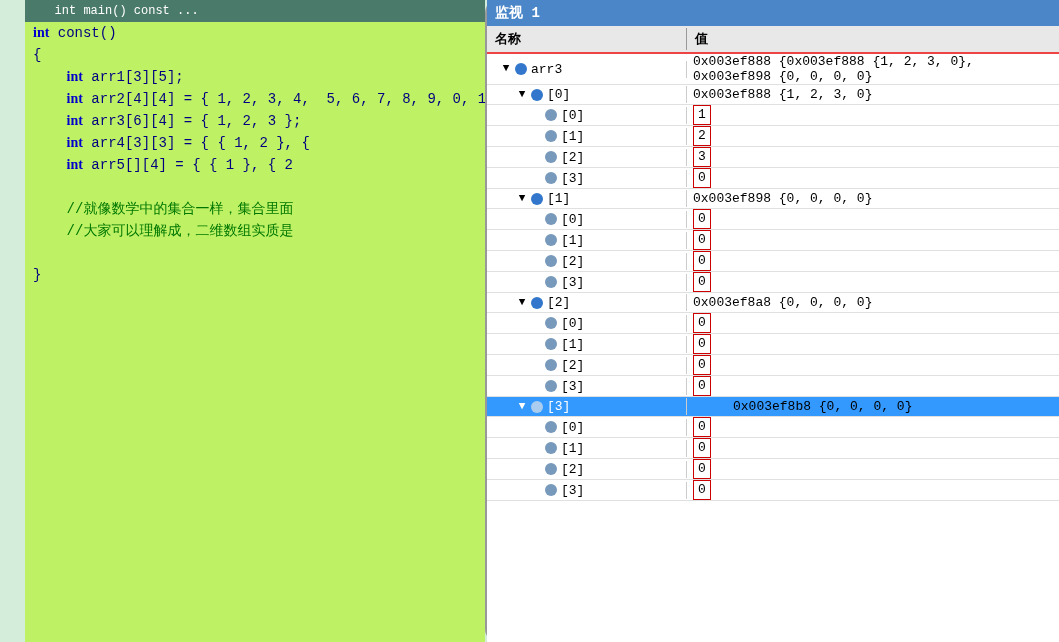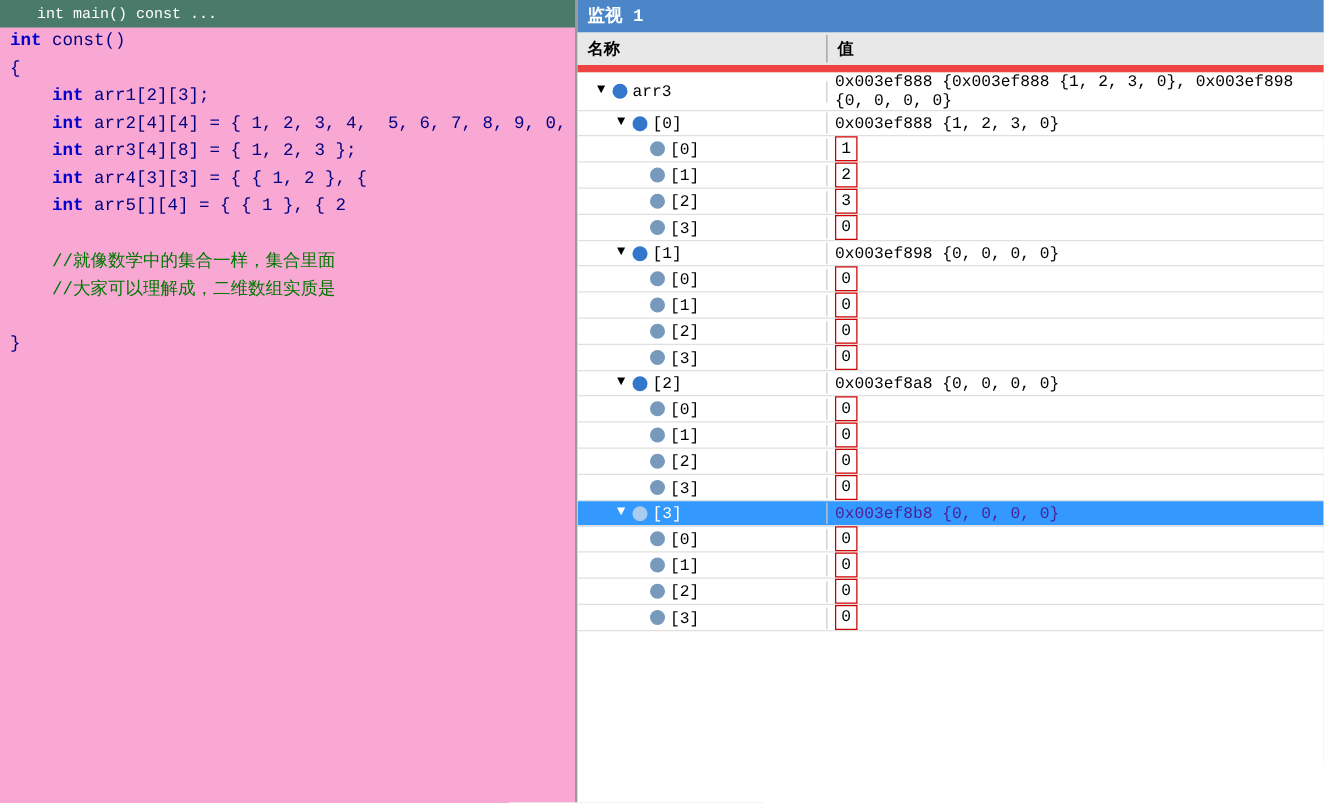--- a/index.html
+++ b/index.html
@@ -8,27 +8,28 @@
       font-size: 14px;
       background: #d4edda;
       display: flex;
       width: 1059px;
       height: 642px;
       overflow: hidden;
     }
 
     
     #code-panel {
-      background: #f9a8d4;
+      background: #bef264;
       width: 460px;
       min-width: 460px;
       height: 100%;
       padding: 0;
       overflow: hidden;
       position: relative;
+      margin-left: 25px;
     }
 
     .code-line {
       display: flex;
       align-items: center;
       min-height: 22px;
       padding: 1px 0 1px 8px;
       white-space: pre;
       color: #000080;
     }
@@ -37,46 +38,47 @@
       background: #4a7a6a;
       color: #fff;
       height: 20px;
       font-size: 13px;
     }
 
     .code-comment {
       color: #007700;
     }
 
-    .kw { color: #0000cc; font-weight: bold; }
+    .kw { color: #0000cc; font-weight: bold; font-family: Liberation Serif, serif; }
     .plain { color: #000080; }
 
     
     #watch-panel {
       flex: 1;
       display: flex;
       flex-direction: column;
       border-left: 2px solid #999;
+      border-radius: 13px;
     }
 
     #watch-title {
       background: #4a86c8;
       color: #fff;
       padding: 3px 8px;
       font-size: 14px;
       font-weight: bold;
       height: 26px;
       display: flex;
       align-items: center;
     }
 
     #watch-header {
       display: flex;
       background: #e8e8e8;
-      border-bottom: 6px solid #ef4444;
+      border-bottom: 2px solid #ef4444;
       padding: 2px 0;
     }
 
     .watch-col-name {
       width: 200px;
       min-width: 200px;
       padding: 2px 8px;
       font-weight: bold;
       font-size: 13px;
       color: #000;
@@ -103,21 +105,22 @@
       min-height: 20px;
       border-bottom: 1px solid #e0e0e0;
     }
 
     .watch-row.selected {
       background: #3399ff;
       color: #fff;
     }
 
     .watch-row.selected .val-cell {
-      color: #4c1d95;
+      color: #000000;
+      margin-left: 40px;
     }
 
     .name-cell {
       width: 200px;
       min-width: 200px;
       padding: 1px 4px;
       display: flex;
       align-items: center;
       border-right: 1px solid #ccc;
       color: #000;
@@ -196,27 +199,27 @@
     <span style="color:#fff;font-size:12px;">   int main() const ...</span>
   </div>
 
   <div class="code-line">
     <span class="kw">int</span><span class="plain"> const()</span>
   </div>
   <div class="code-line">
     <span class="plain">{</span>
   </div>
   <div class="code-line">
-    <span class="plain">    </span><span class="kw">int</span><span class="plain"> arr1[2][3];</span>
+    <span class="plain">    </span><span class="kw">int</span><span class="plain"> arr1[3][5];</span>
   </div>
   <div class="code-line">
     <span class="plain">    </span><span class="kw">int</span><span class="plain"> arr2[4][4] = { 1, 2, 3, 4,  5, 6, 7, 8, 9, 0, 1, 2, 3, 4 ,5 ,6};</span>
   </div>
   <div class="code-line">
-    <span class="plain">    </span><span class="kw">int</span><span class="plain"> arr3[4][8] = { 1, 2, 3 };</span>
+    <span class="plain">    </span><span class="kw">int</span><span class="plain"> arr3[6][4] = { 1, 2, 3 };</span>
   </div>
   <div class="code-line">
     <span class="plain">    </span><span class="kw">int</span><span class="plain"> arr4[3][3] = { { 1, 2 }, {</span>
   </div>
   <div class="code-line">
     <span class="plain">    </span><span class="kw">int</span><span class="plain"> arr5[][4] = { { 1 }, { 2</span>
   </div>
   <div class="code-line">&nbsp;</div>
   <div class="code-line">
     <span class="code-comment">    //就像数学中的集合一样，集合里面</span>

